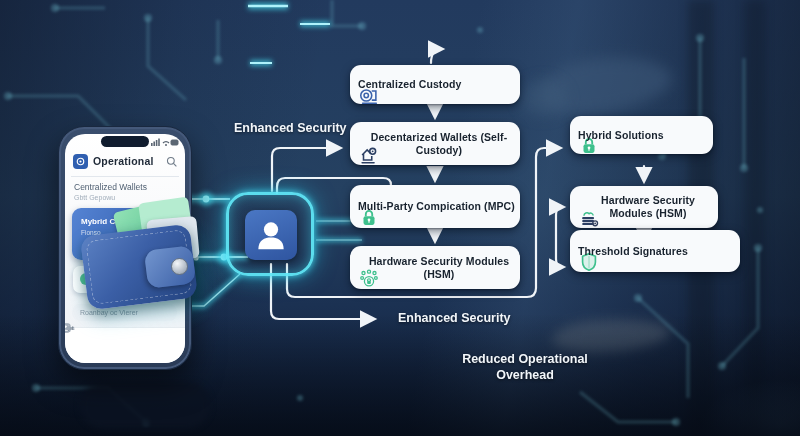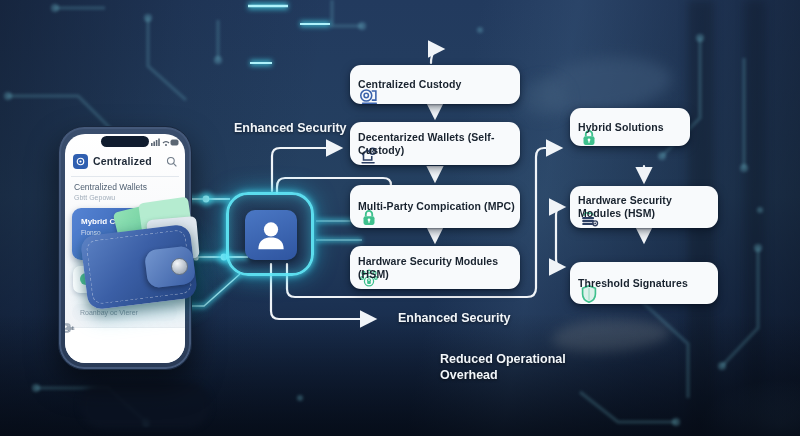--- a/index.html
+++ b/index.html
@@ -19,23 +19,23 @@
     border-radius:45% 55% 60% 40%/60% 50% 50% 40%;transform:rotate(-6deg);}
   .smudge1b{left:520px;top:80px;width:46px;height:36px;background:rgba(62,90,122,.45);filter:blur(7px);border-radius:50%;}
   .smudge2{left:552px;top:320px;width:118px;height:32px;background:rgba(110,122,136,.40);filter:blur(6px);
     border-radius:40% 60% 55% 45%/55% 45% 55% 45%;transform:rotate(-3deg);}
   .walletglow{left:66px;top:180px;width:200px;height:180px;background:radial-gradient(closest-side,rgba(42,210,240,.25),rgba(0,0,0,0) 70%);}
 
   
   .fbox{display:flex;align-items:center;gap:7px;padding:4px 8px;background:#f8fafc;border-radius:11px;
     box-shadow:0 3px 9px rgba(4,12,26,.5), 0 1px 2px rgba(4,12,26,.35);z-index:6;}
   .fbox .ic{position:relative;flex:0 0 auto;display:flex;}
-  .fbox .fl{position:relative;font-size:10.5px;font-weight:700;color:#18222e;line-height:1.2;letter-spacing:.1px;}
+  .fbox .fl{position:relative;font-size:10.5px;font-weight:700;color:#18222e;line-height:1.2;letter-spacing:.1px;text-align:center;}
   .flow-label{color:#f2f6fa;font-weight:700;font-size:12.5px;text-shadow:0 1px 3px rgba(0,0,0,.55);z-index:7;white-space:nowrap;}
-  .flow-label.wrap{white-space:normal;text-align:left;line-height:1.3;}
+  .flow-label.wrap{white-space:normal;text-align:center;line-height:1.3;}
 
   
   .avatar-glow{left:226px;top:192px;width:88px;height:84px;border-radius:22px;border:3px solid rgba(95,230,246,.95);
     box-shadow:0 0 7px rgba(64,220,240,.9),0 0 22px rgba(40,200,235,.6), inset 0 0 12px rgba(64,220,240,.5);z-index:6;}
   .avatar-inner{left:245px;top:210px;width:52px;height:50px;border-radius:10px;
     background:linear-gradient(160deg,#4a77c4,#2f55a0);z-index:6;display:flex;align-items:center;justify-content:center;
     box-shadow:0 2px 6px rgba(0,0,0,.4);}
   .avatar-inner svg{position:relative;}
 
   
@@ -189,21 +189,21 @@
         <path d="M12,5 a4,4 0 0 1 6,0" stroke="#5b6673" stroke-width="1.2" fill="none"></path>
         <circle cx="15" cy="7" r="1" fill="#5b6673"></circle>
         <rect x="20" y="2" width="7" height="5" rx="1.2" stroke="#5b6673" fill="#5b6673"></rect>
       </svg>
       <div class="p-logo">
         <svg width="9" height="9" viewBox="0 0 10 10">
             <circle cx="5" cy="5" r="3.6" fill="none" stroke="#fff" stroke-width="1.3"></circle>
             <circle cx="5" cy="5" r="1.2" fill="#fff"></circle>
           </svg>
       </div>
-      <div class="p-title">Centralized</div>
+      <div class="p-title">Operational</div>
       <svg class="p-search" width="13" height="13" viewBox="0 0 20 20">
         <circle cx="9" cy="9" r="5.2" fill="none" stroke="#707c89" stroke-width="1.7"></circle>
           <path d="M13,13 L17.5,17.5" stroke="#707c89" stroke-width="1.7"></path>
       </svg>
       <div class="p-div"></div>
       <div class="p-sec">Centralized Wallets</div>
       <div class="p-sub">Gbtt Gepowu</div>
       <div class="p-card">
         <div class="p-card-t">Mybrid Coroury</div>
         <div class="p-card-s">Fionso</div>
@@ -331,21 +331,21 @@
             <circle cx="19.5" cy="11" r="1.5"></circle>
             <circle cx="12" cy="14.5" r="5"></circle>
           </g>
           <path d="M10.5 14.2v-1a1.5 1.5 0 0 1 3 0v1" stroke="#3ec08d" fill="none" stroke-width="1.3"></path>
           <rect x="10" y="14" width="4" height="3.4" rx="1" fill="#3ec08d"></rect>
         </svg>
     </span>
     <span class="fl">Hardware Security Modules (HSM)</span>
   </div>
 
-  <div class="fbox" style="left:570px;top:108px;width:120px;height:38px">
+  <div class="fbox" style="left:570px;top:116px;width:143px;height:38px">
     <span class="ic">
       <svg viewBox="0 0 24 24" width="22" height="22">
           <path d="M8.5 10V7.8a3.5 3.5 0 0 1 7 0V10" fill="none" stroke="#3ec08d" stroke-width="2"></path>
           <rect x="6" y="10" width="12" height="9.5" rx="2.2" fill="#3ec08d"></rect>
           <circle cx="12" cy="14" r="1.5" fill="#fff"></circle>
           <rect x="11.35" y="14.5" width="1.3" height="2.6" rx=".6" fill="#fff"></rect>
         </svg>
     </span>
     <span class="fl">Hybrid Solutions</span>
   </div>
@@ -359,21 +359,21 @@
             <rect x="4.5" y="14.2" width="13" height="2.3" rx="1.1"></rect>
             <rect x="4.5" y="17.4" width="13" height="2.3" rx="1.1"></rect>
           </g>
           <circle cx="18.7" cy="17.8" r="2.6" fill="none" stroke="#34415f" stroke-width="1.5"></circle>
           <circle cx="18.7" cy="17.8" r="1" fill="#34415f"></circle>
         </svg>
     </span>
     <span class="fl">Hardware Security Modules (HSM)</span>
   </div>
 
-  <div class="fbox" style="left:570px;top:262px;width:148px;height:42px">
+  <div class="fbox" style="left:570px;top:230px;width:170px;height:42px">
     <span class="ic">
       <svg viewBox="0 0 24 24" width="22" height="22">
           <path d="M12 3 19 5.8V12c0 4.6-3 7.6-7 9-4-1.4-7-4.4-7-9V5.8Z" fill="rgba(62,192,141,.15)" stroke="#3ec08d" stroke-width="1.8"></path>
           <path d="M12 5.5V19" stroke="#3ec08d" stroke-width="1" opacity=".5"></path>
         </svg>
     </span>
     <span class="fl">Threshold Signatures</span>
   </div>
 
   <div class="avatar-glow"></div>

